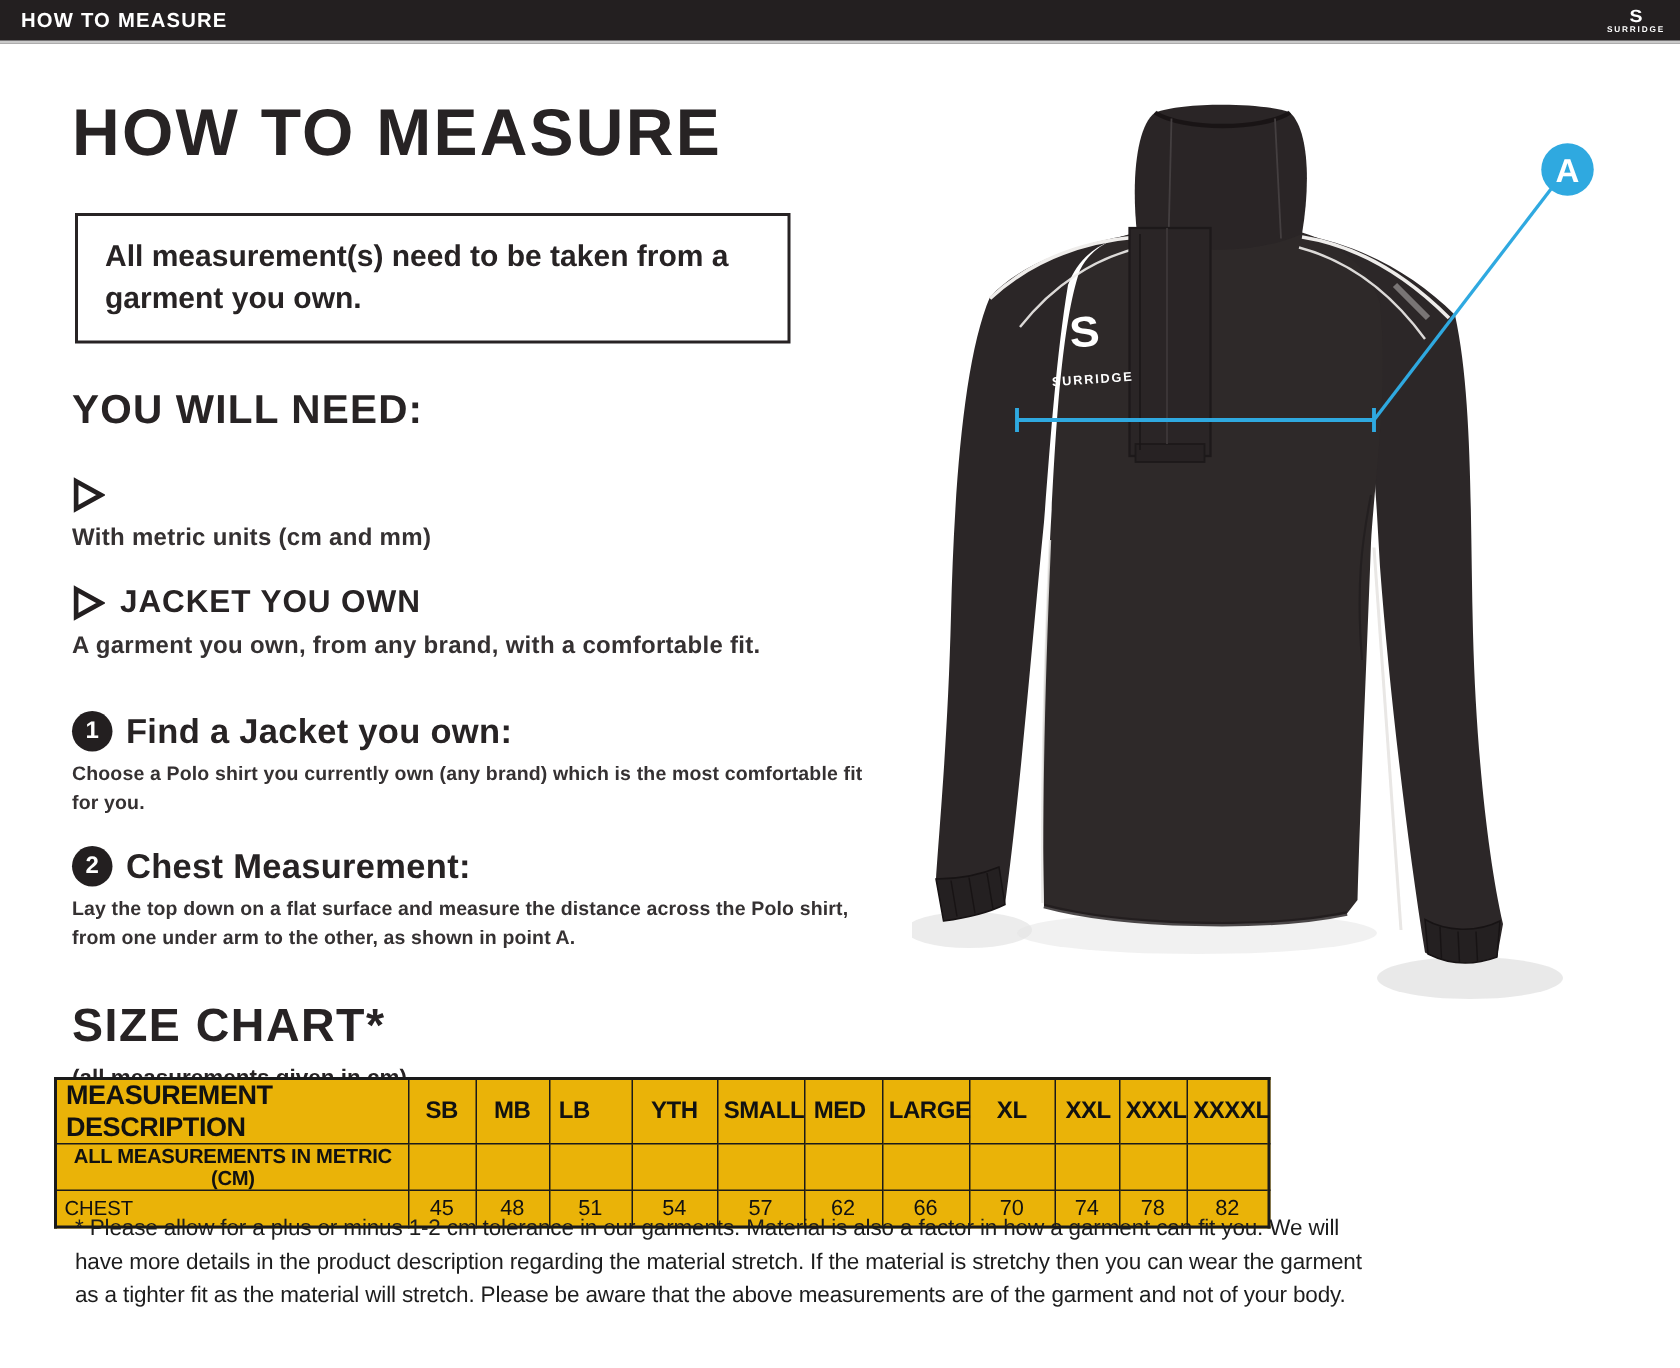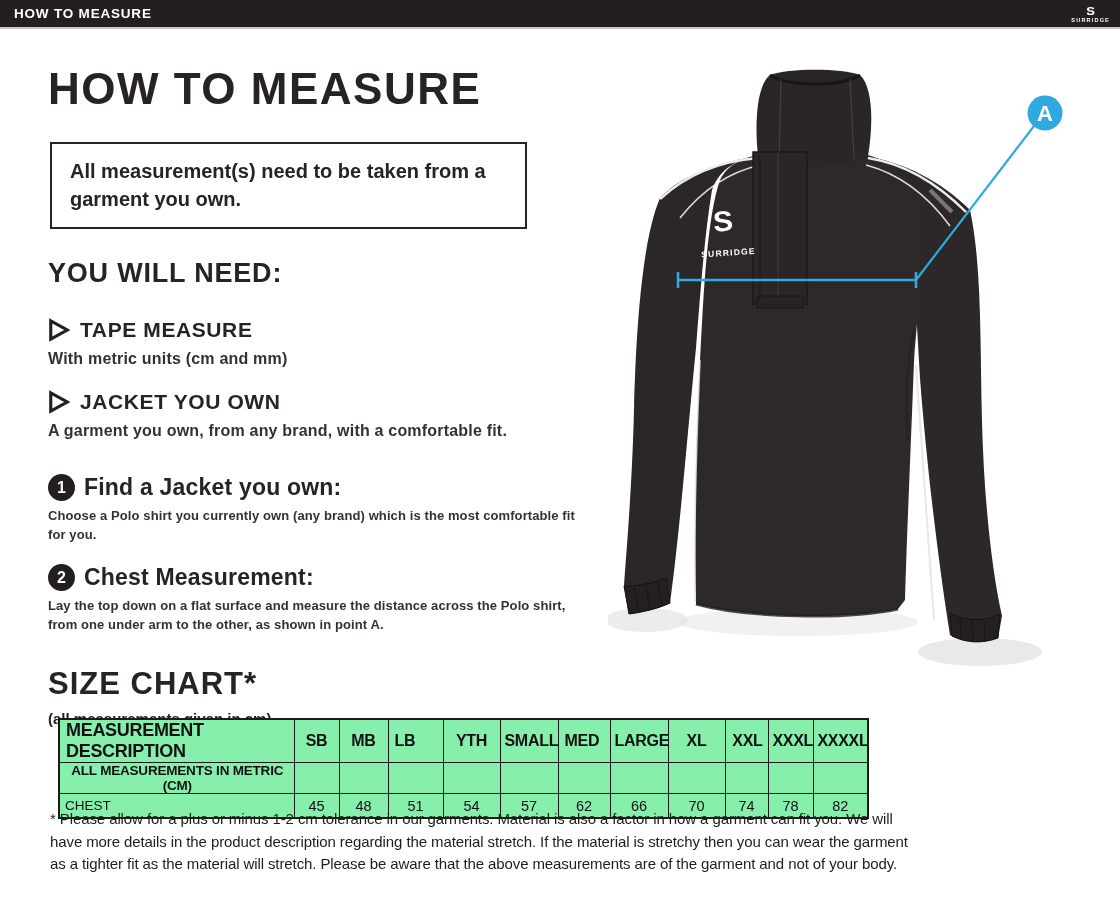--- a/index.html
+++ b/index.html
@@ -51,22 +51,22 @@
     display:flex;align-items:center;justify-content:center;
     font-size:16px;font-weight:800;flex:0 0 auto;
   }
   .step-title{font-size:23px;font-weight:800;color:#272324;letter-spacing:.2px;}
   .step-desc{font-size:13px;font-weight:700;color:#353132;margin-top:6px;line-height:1.45;letter-spacing:.1px;}
   
   .sizechart-heading{position:absolute;left:48px;top:666px;display:flex;align-items:baseline;gap:8px;flex-direction:column;}
   .sizechart-heading .big{font-size:31px;font-weight:800;letter-spacing:1px;color:#272324;}
   .sizechart-heading .small{font-size:15px;font-weight:700;color:#272324;}
   table.size-table{
-    position:absolute;left:58px;top:718px;width:810px;
-    border-collapse:collapse;table-layout:fixed;background:#86efac;
+    position:absolute;left:36px;top:718px;width:810px;
+    border-collapse:collapse;table-layout:fixed;background:#eab308;
   }
   table.size-table,
   table.size-table td,
   table.size-table th{border:1px solid #1a1a1a;}
   table.size-table{border:2px solid #1a1a1a;}
   table.size-table th{
     height:29px;font-size:16px;font-weight:700;letter-spacing:-.3px;
     text-align:center;padding:0 4px;color:#111;
   }
   table.size-table th.desc{font-size:18px;text-align:left;padding-left:6px;}
@@ -101,21 +101,20 @@
   <div class="notice-text">All measurement(s) need to be taken from a garment you own.</div>
 </div>
 
 <div class="need-heading">YOU WILL NEED:</div>
 
 <div class="need-item need-1">
   <div class="row">
     <svg class="tri-icon" viewBox="0 0 24 24">
       <polygon points="3,2 21,12 3,22" fill="#ffffff" stroke="#231f20" stroke-width="3.4" stroke-linejoin="miter"></polygon>
     </svg>
-    <span class="need-label">TAPE MEASURE</span>
   </div>
   <div class="need-desc">With metric units (cm and mm)</div>
 </div>
 
 <div class="need-item need-2">
   <div class="row">
     <svg class="tri-icon" viewBox="0 0 24 24">
       <polygon points="3,2 21,12 3,22" fill="#ffffff" stroke="#231f20" stroke-width="3.4" stroke-linejoin="miter"></polygon>
     </svg>
     <span class="need-label">JACKET YOU OWN</span>

